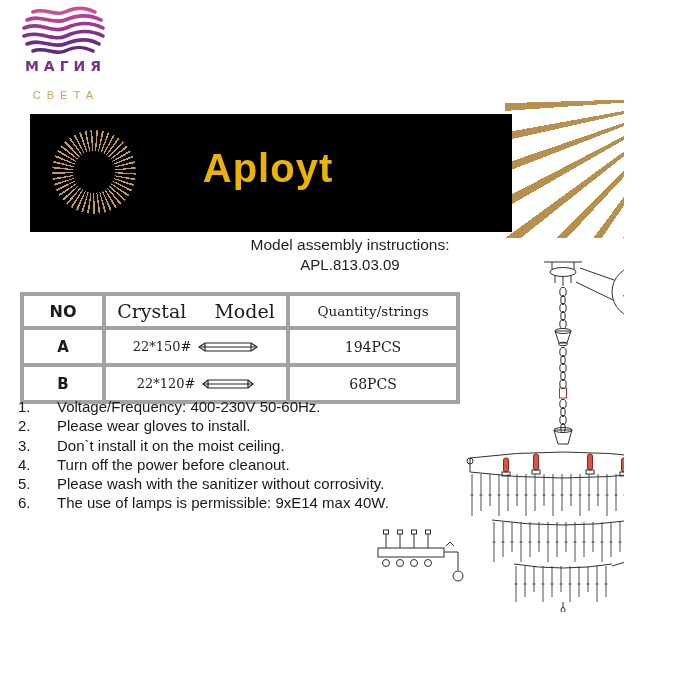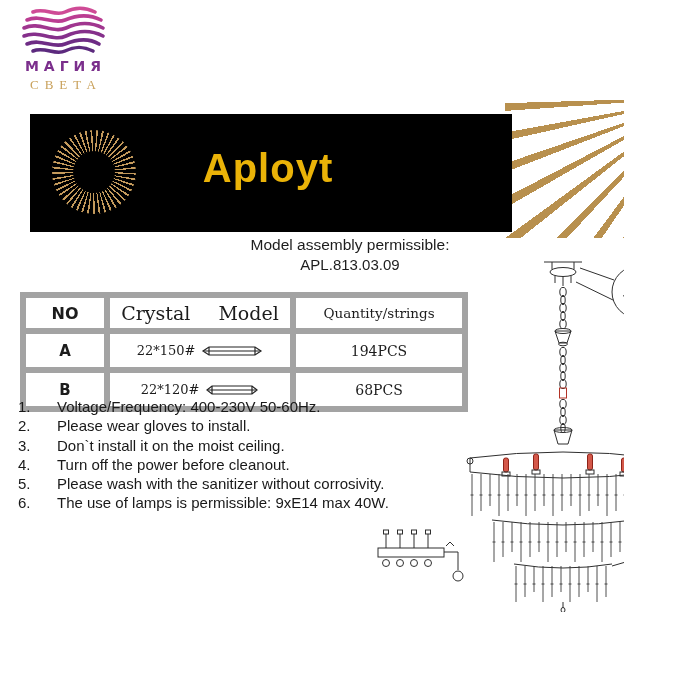--- a/index.html
+++ b/index.html
@@ -4,22 +4,22 @@
 <style>
   html,body{margin:0;padding:0;background:#fff;}
   #page{position:relative;width:624px;height:700px;background:#ffffff;overflow:hidden;
         font-family:"Liberation Sans",sans-serif;color:#1c1c1c;}
 
   
   .logo{position:absolute;left:8px;top:6px;width:110px;text-align:center;}
   .logo svg{display:block;margin:0 auto;}
   .logo-title{font-family:"DejaVu Sans",sans-serif;font-weight:bold;font-size:14px;
               letter-spacing:5px;color:#7b2f8c;margin-top:2px;padding-left:5px;}
-  .logo-subtitle{font-family:Liberation Serif, serif;font-size:13px;letter-spacing:6px;
-              color:#c9a15b;margin-top:3px;padding-left:6px;}
+  .logo-subtitle{font-family:Liberation Sans, sans-serif;font-size:11px;letter-spacing:6px;
+              color:#c9a15b;margin-top:15px;padding-left:6px;}
 
   
   .rays{position:absolute;left:505px;top:96px;width:195px;height:142px;
     background:
       radial-gradient(circle at 100% 0%, #ffffff 0 30px, rgba(255,255,255,0) 31px),
       repeating-conic-gradient(from 180deg at 99% 1%, #b8904e 0deg 2.3deg, rgba(255,255,255,0) 2.3deg 8.6deg);
     z-index:0;}
 
   
   .banner{position:absolute;left:30px;top:114px;width:482px;height:118px;background:#000;z-index:1;}
@@ -30,21 +30,21 @@
   .wordmark{position:absolute;left:138px;top:32px;width:200px;text-align:center;
     color:#eab308;font-size:40px;font-weight:600;letter-spacing:1px;}
 
   
   .sheet-header{position:absolute;left:170px;top:236px;width:360px;text-align:center;z-index:2;}
   .sheet-header .t1{font-size:15.5px;color:#1d1d1d;}
   .sheet-header .t2{font-size:15px;color:#1d1d1d;margin-top:2px;}
 
   
   table.parts{position:absolute;left:20px;top:292px;border-collapse:collapse;background:#fff;z-index:2;}
-  table.parts td{border:6px solid #a3a3a3;text-align:center;vertical-align:middle;padding:0 4px;}
+  table.parts td{border:4px solid #a3a3a3;text-align:center;vertical-align:middle;padding:0 4px;}
   .c-no{width:70px;} .c-model{width:172px;} .c-qty{width:158px;border-radius:7px;}
   tr.hd td{height:30px;}
   tr.bd td{height:33px;}
   .no-hd{font-family:"DejaVu Sans",sans-serif;font-weight:bold;font-size:16px;}
   .model-hd{font-family:"DejaVu Serif",serif;font-size:19px;word-spacing:22px;}
   .qty-hd{font-family:"DejaVu Serif",serif;font-size:13.5px;}
   .no-cell{font-family:"DejaVu Sans",sans-serif;font-weight:bold;font-size:15px;}
   .model-cell{font-family:"DejaVu Serif",serif;font-size:13px;display:flex;align-items:center;justify-content:center;gap:6px;height:33px;}
   .qty-cell{font-family:"DejaVu Serif",serif;font-size:14px;}
 
@@ -78,21 +78,21 @@
 
   <div class="rays"></div>
 
   <div class="banner">
     <div class="sunburst"></div>
     <div class="sunburst-core"></div>
     <div class="wordmark">Aployt</div>
   </div>
 
   <div class="sheet-header">
-    <div class="t1">Model assembly permissible:</div>
+    <div class="t1">Model assembly instructions:</div>
     <div class="t2">APL.813.03.09</div>
   </div>
 
   <table class="parts">
     <tbody>
         <tr class="hd">
       <td class="c-no no-hd">NO</td>
       <td class="c-model model-hd">Crystal Model</td>
       <td class="c-qty qty-hd">Quantity/strings</td>
     </tr>

